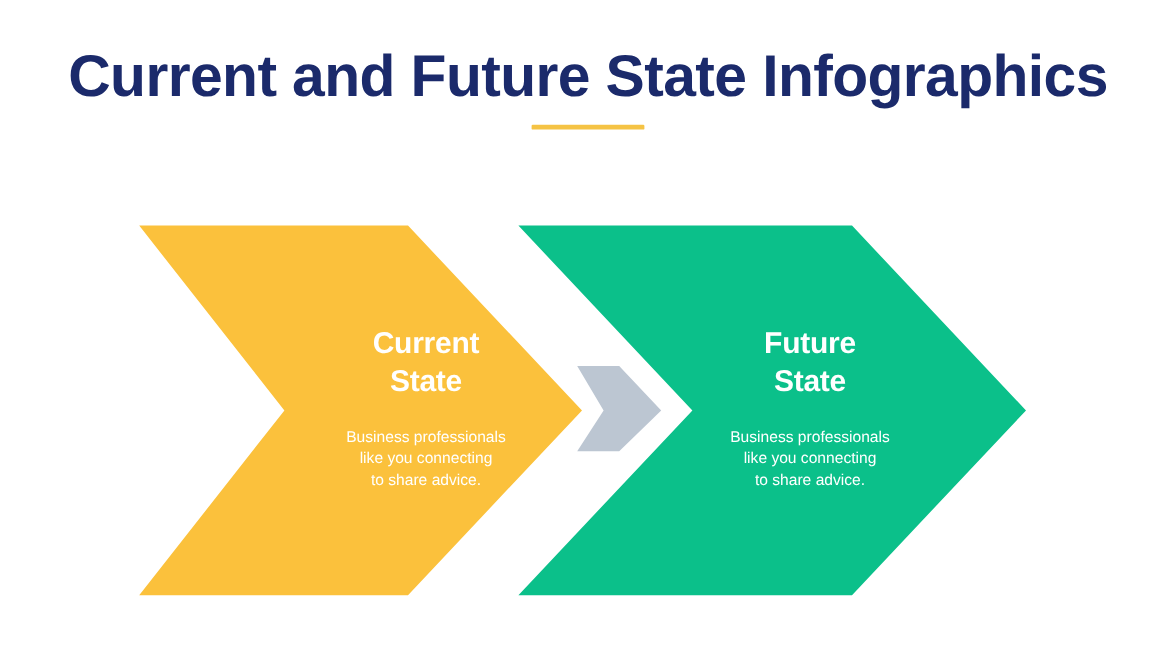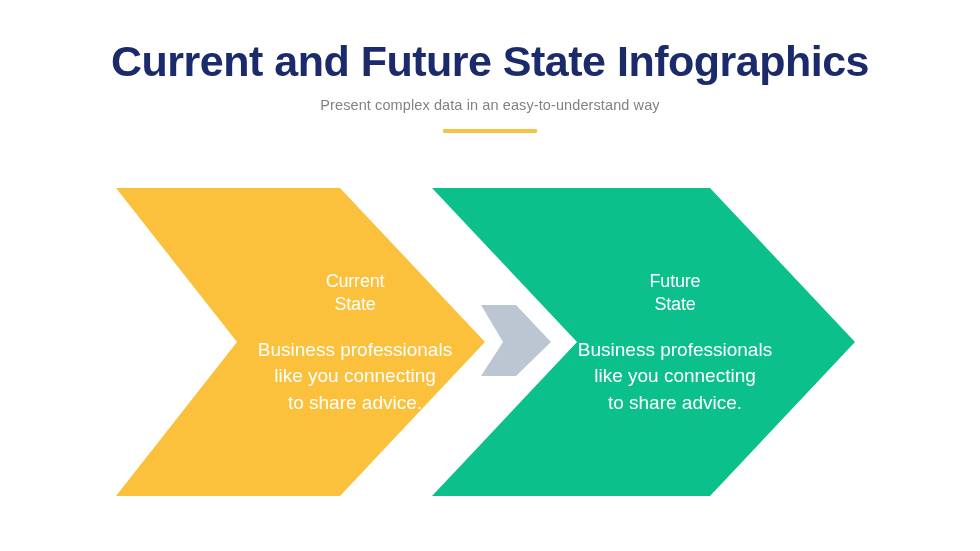--- a/index.html
+++ b/index.html
@@ -26,21 +26,21 @@
   
   .header {
     position: absolute;
     top: 40px;
     left: 0;
     width: 980px;
     text-align: center;
   }
 
   .page-title {
-    font-size: 43px;
+    font-size: 49px;
     font-weight: bold;
     color: #1b2a6b;
     letter-spacing: -0.5px;
     line-height: 1.0;
     margin: 0;
     white-space: nowrap;
   }
 
   .page-subtitle {
     margin: 14px 0 0 0;
@@ -76,31 +76,31 @@
     height: 330px;
   }
 
   .stage-text {
     position: absolute;
     text-align: center;
     color: #ffffff;
   }
 
   .stage-text .stage-heading {
-    font-size: 18px;
-    font-weight: normal;
+    font-size: 25px;
+    font-weight: bold;
     line-height: 1.28;
     letter-spacing: -0.2px;
     margin: 0;
     white-space: pre-line;
   }
 
   .stage-text .stage-body {
     margin: 21px 0 0 0;
-    font-size: 19px;
+    font-size: 13px;
     line-height: 1.38;
     white-space: pre-line;
     font-weight: normal;
   }
 
   #stage-current-text {
     left: 235px;
     top: 90px;
     width: 240px;
   }
@@ -112,21 +112,20 @@
     text-align: center;
   }
 </style>
 </head>
 <body>
 
 <div class="slide">
 
   <div class="header">
     <h1 class="page-title">Current and Future State Infographics</h1>
-    <p class="page-subtitle">Present complex data in an easy-to-understand way</p>
     <div class="title-divider"></div>
   </div>
 
   <div class="diagram">
 
     <svg class="chevron-svg" viewBox="0 0 980 330" preserveAspectRatio="none">
 
       <polygon points="432,8 710,8 855,162 710,316 432,316 577,162" fill="#0bc08a"></polygon>
 
       <polygon points="116,8 340,8 485,162 340,316 116,316 237,162" fill="#fbc13c"></polygon>

